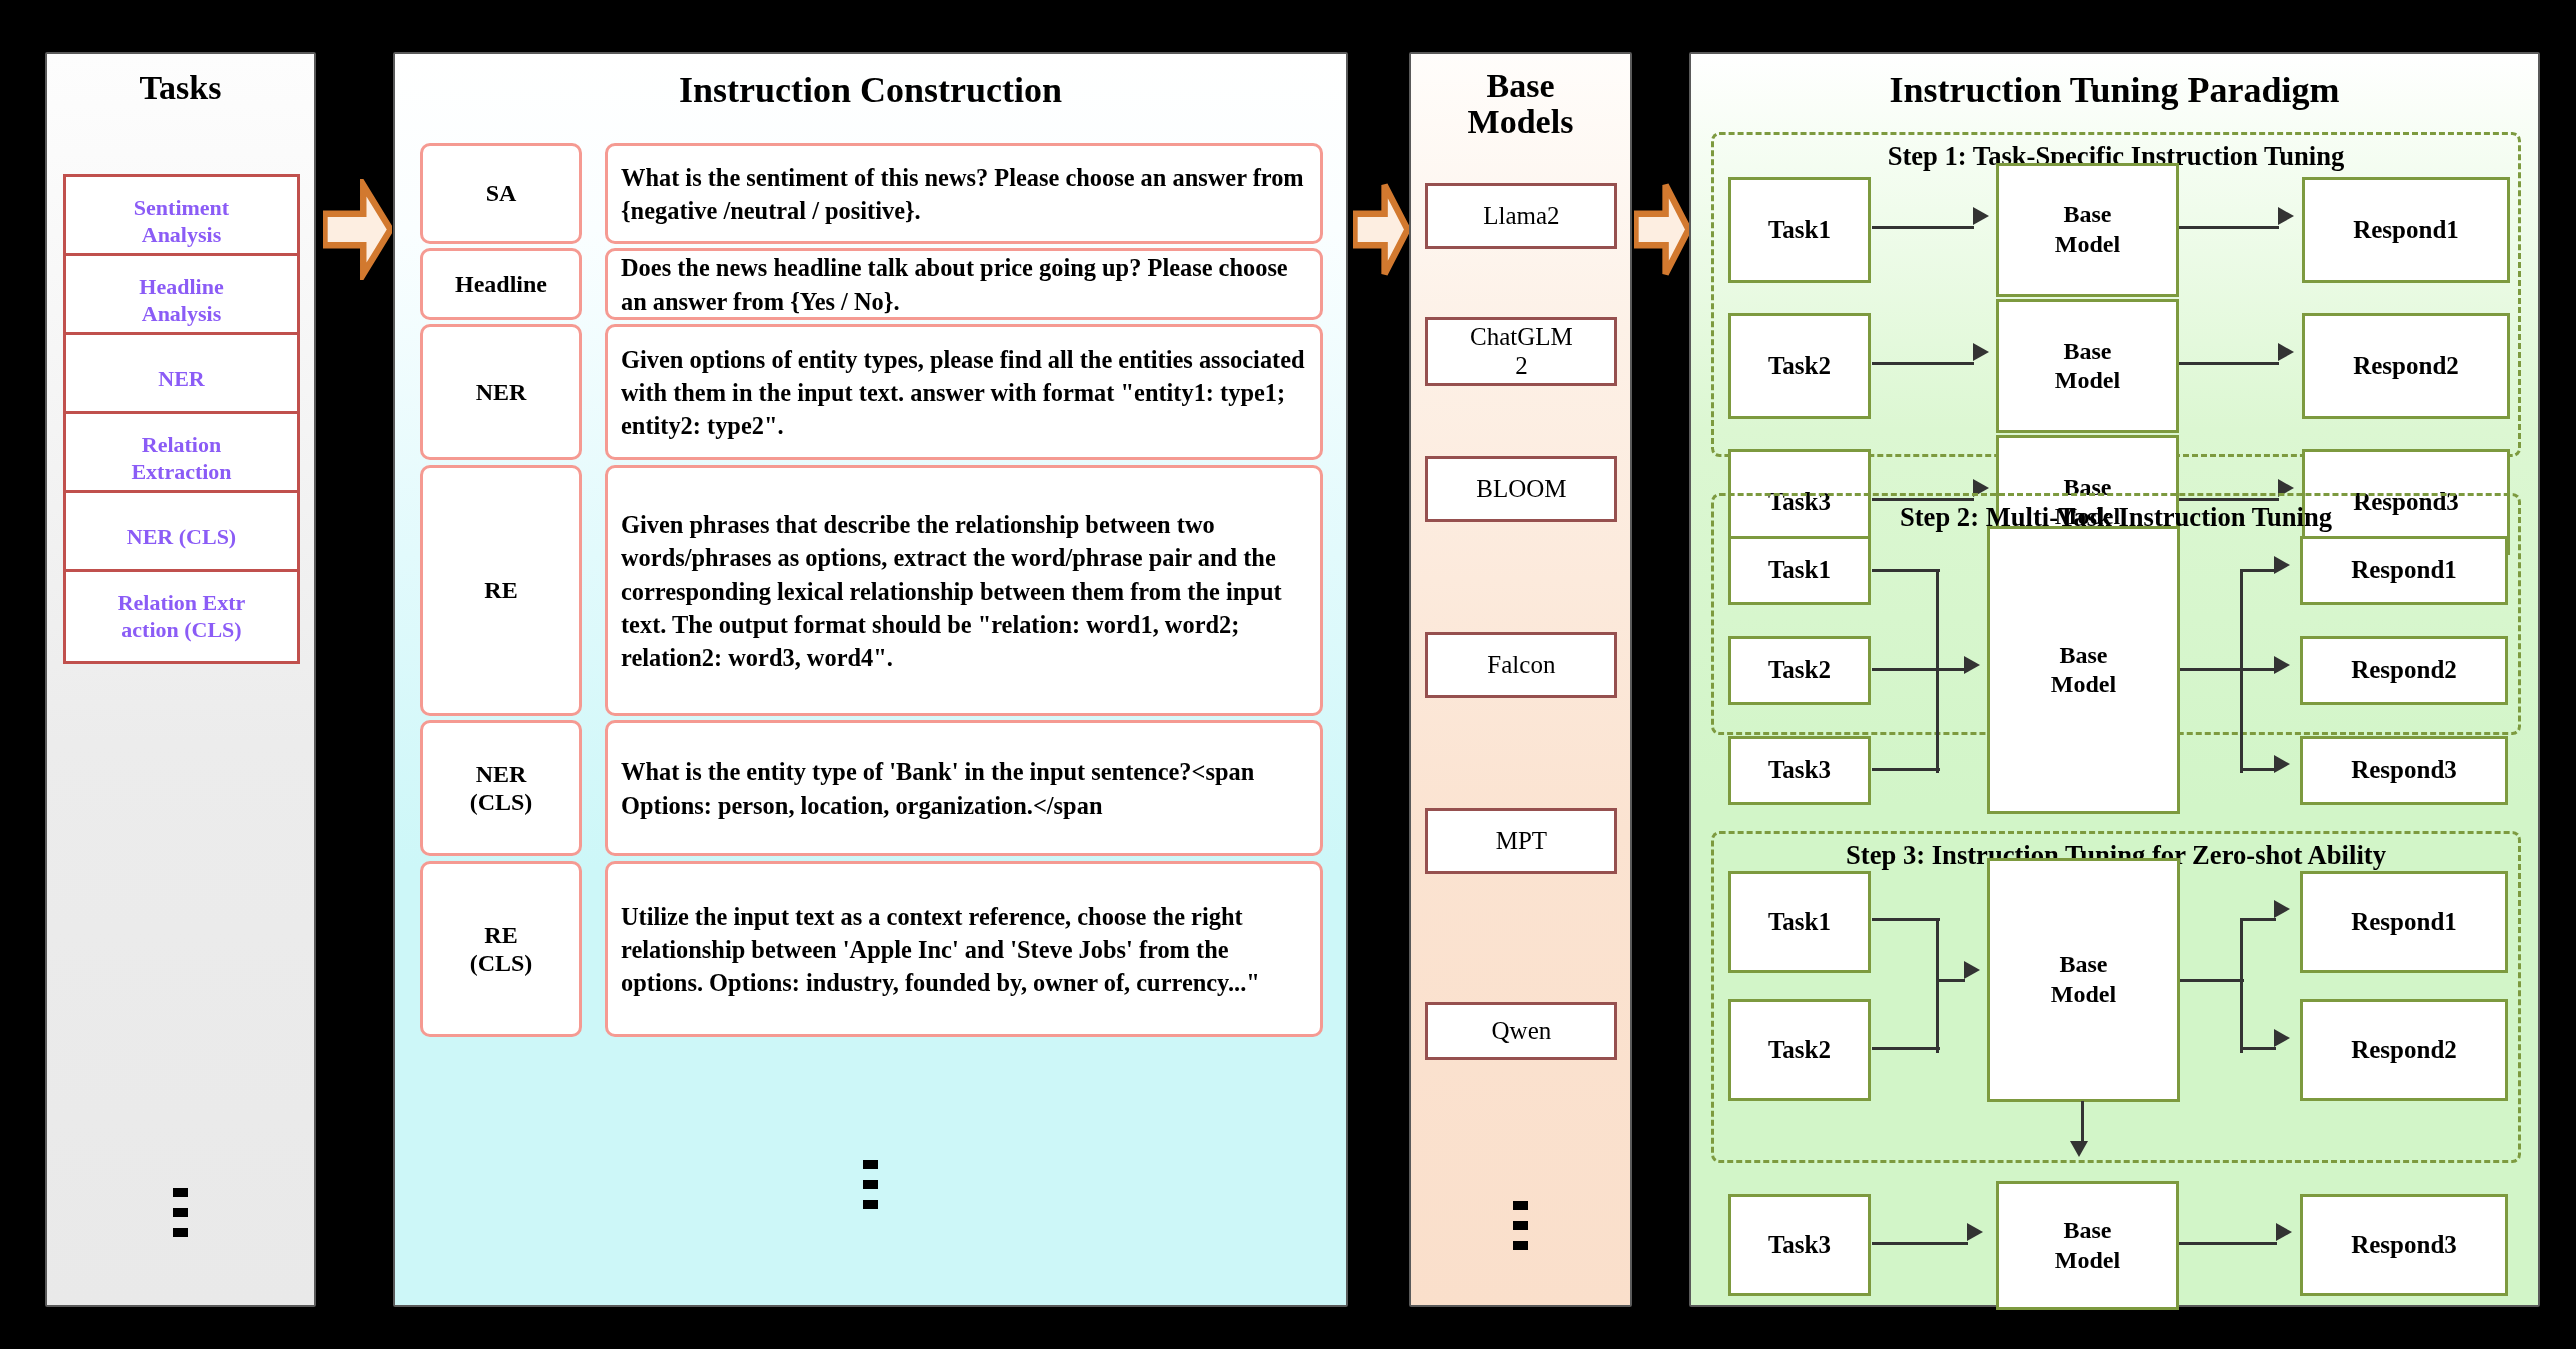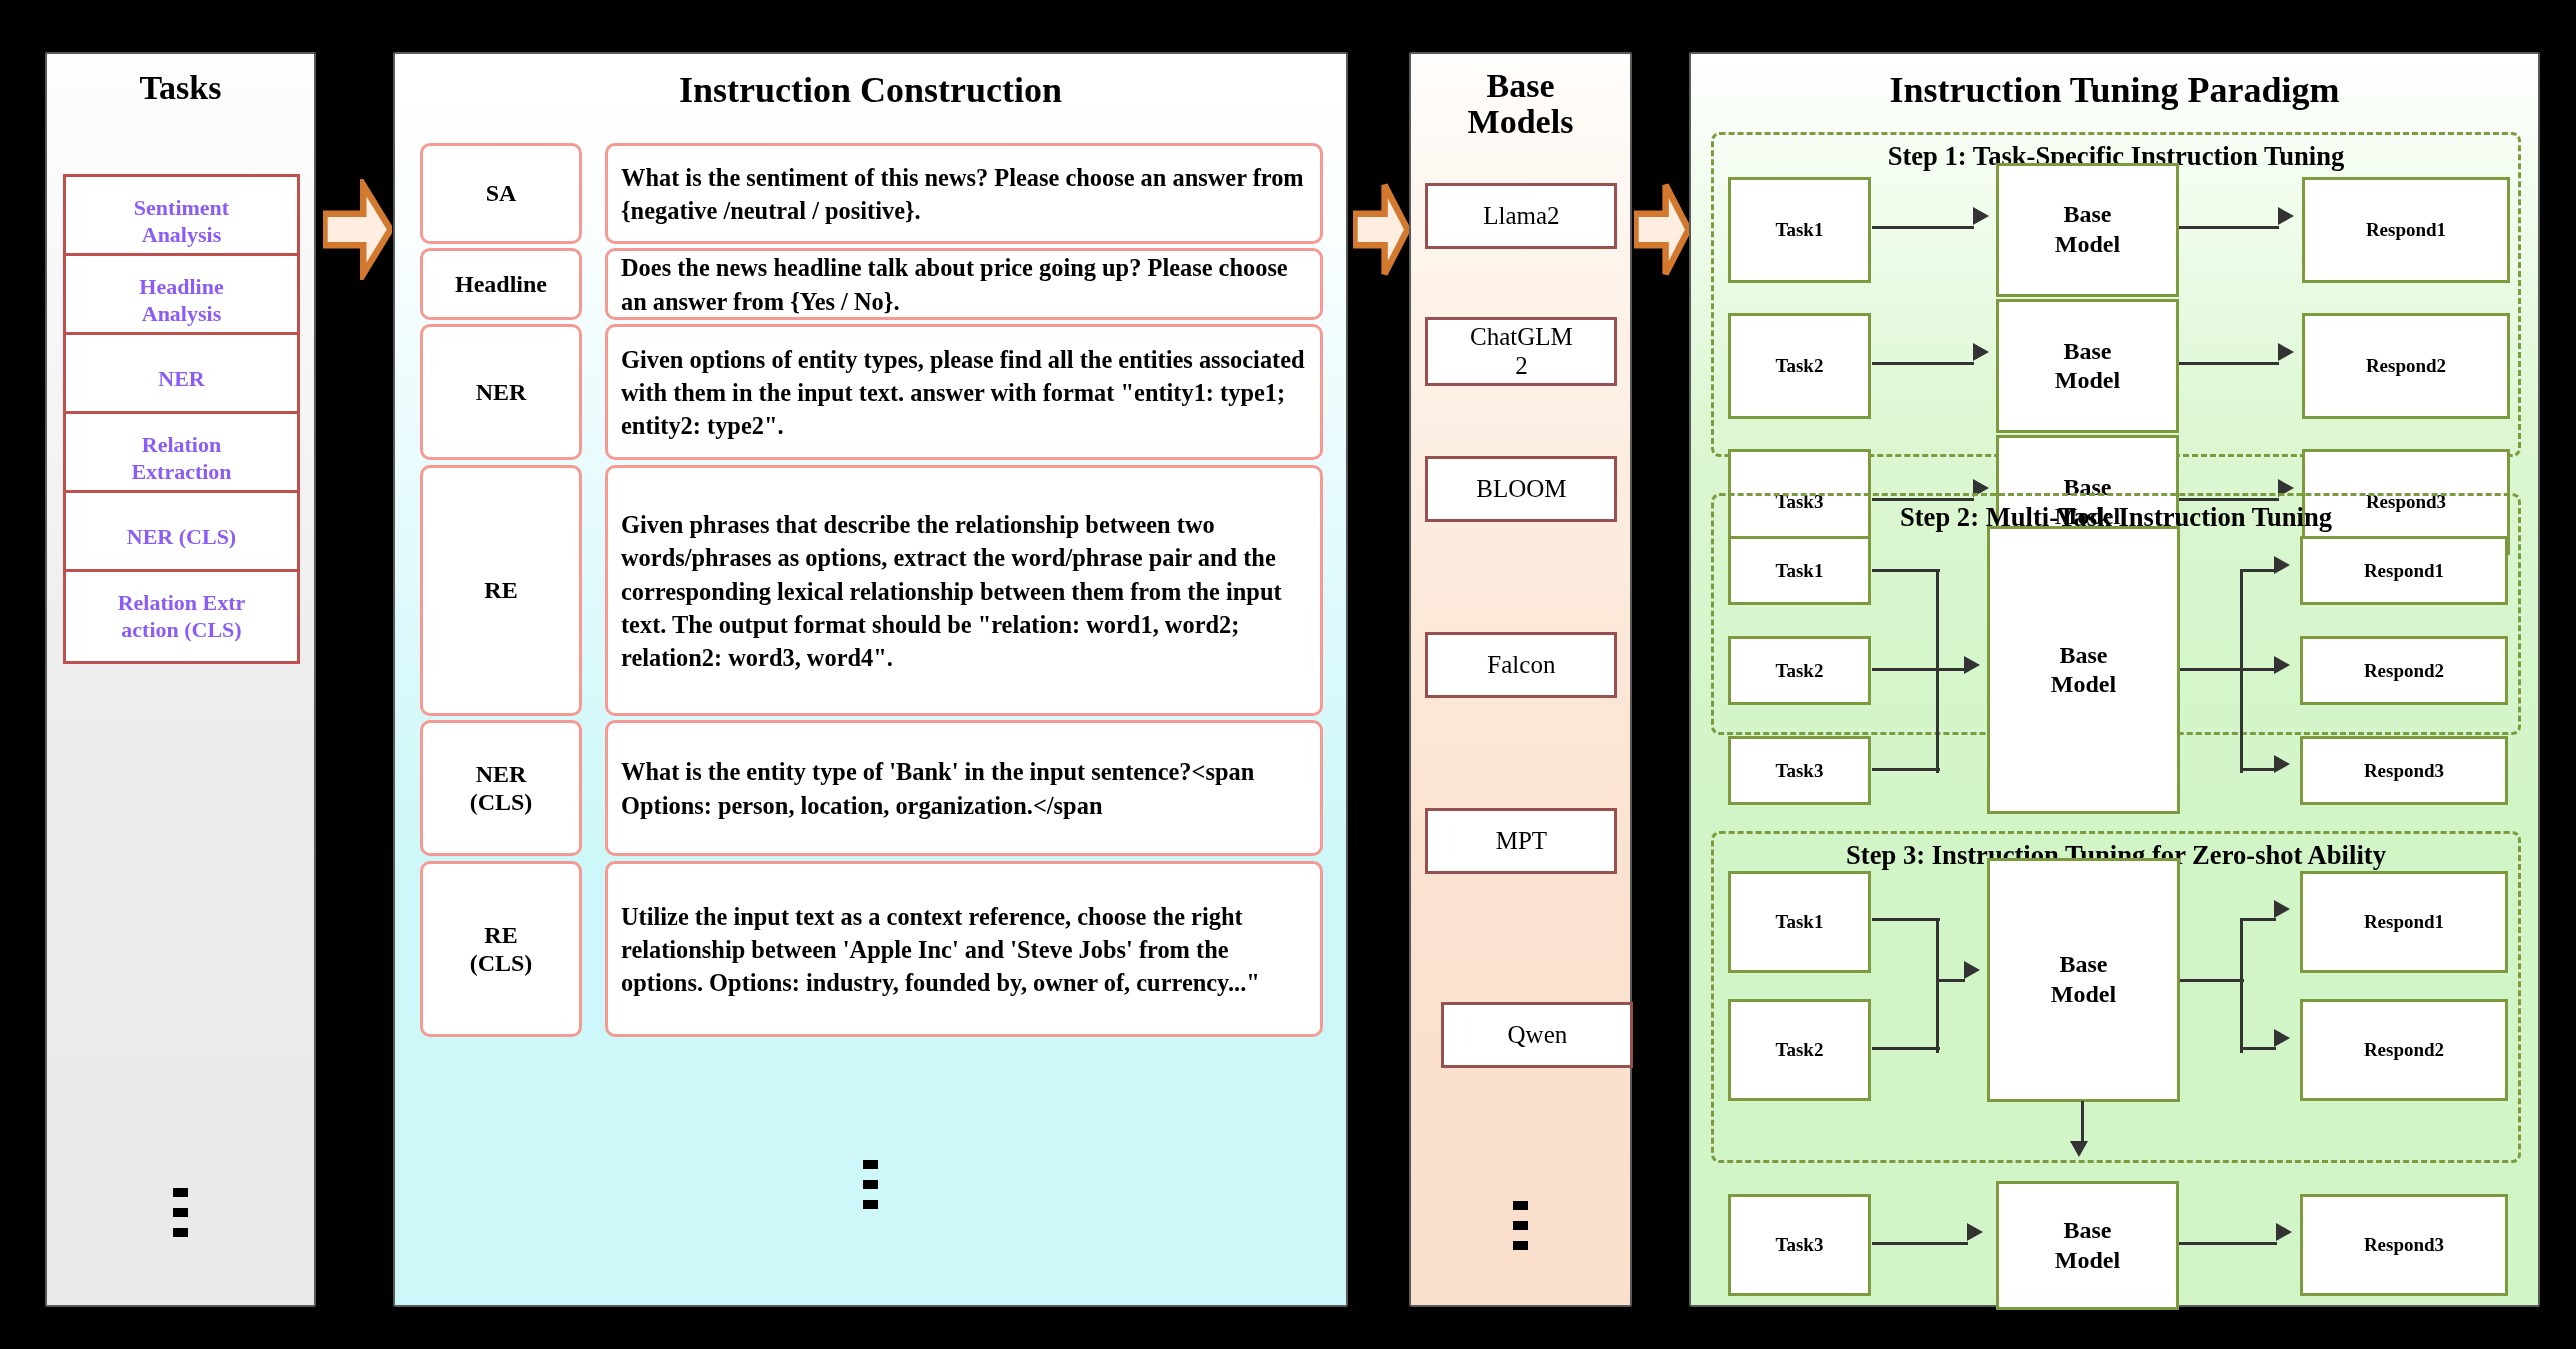--- a/index.html
+++ b/index.html
@@ -46,21 +46,21 @@
 
   
   #paradigm-panel{left:1689px;top:52px;width:851px;height:1255px;
     background:linear-gradient(to bottom,#ffffff 0%,#f4fdf1 9%,#dcf7d2 30%,#d2f5c8 60%,#d2f5c8 100%);padding-left:28px;}
   #paradigm-title{top:17px;font-size:36px;}
   .step{position:absolute;left:20px;width:810px;box-sizing:border-box;
     border:3.6px dashed #7d9a3f;border-radius:8.6px;}
   .step-title{position:absolute;left:0;right:0;text-align:center;
     font-weight:bold;font-size:26.6px;color:#000;}
   .gbox{position:absolute;box-sizing:border-box;border:3.6px solid #7d9a3f;
-    background:#fff;color:#000;font-weight:bold;font-size:19px;line-height:1.22;
+    background:#fff;color:#000;font-weight:bold;font-size:25px;line-height:1.22;
     display:flex;align-items:center;justify-content:center;text-align:center;}
 
   
   .hline{position:absolute;height:2.9px;background:#333;}
   .vline{position:absolute;width:2.9px;background:#333;}
   .ahead{position:absolute;width:0;height:0;
     border-top:9.3px solid transparent;border-bottom:9.3px solid transparent;
     border-left:16px solid #333;}
   .ahead-down{position:absolute;width:0;height:0;
     border-left:9.3px solid transparent;border-right:9.3px solid transparent;
@@ -191,21 +191,21 @@
     </div>
   <div class="model-box" style="top:402px;height:66px;">
       <span>BLOOM</span>
     </div>
   <div class="model-box" style="top:578px;height:66px;">
       <span>Falcon</span>
     </div>
   <div class="model-box" style="top:754px;height:66px;">
       <span>MPT</span>
     </div>
-  <div class="model-box" style="top:948px;height:66px;margin-left:16px;">
+  <div class="model-box" style="top:948px;height:58px;">
       <span>Qwen</span>
     </div>
 
   <div class="vdots" style="left:0;right:0;top:1147px;">
       <i></i>
       <i></i>
       <i></i>
     </div>
 </div>
 

